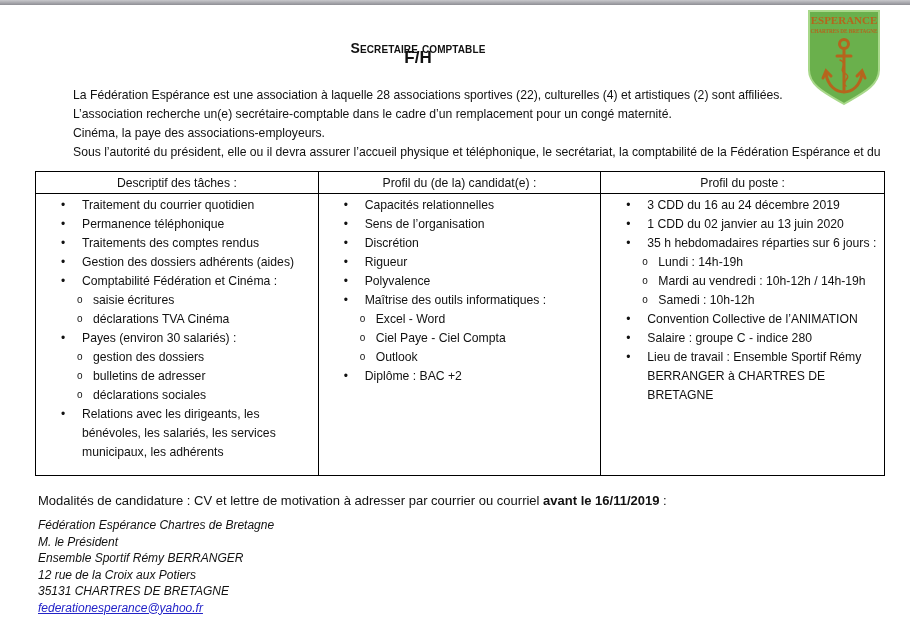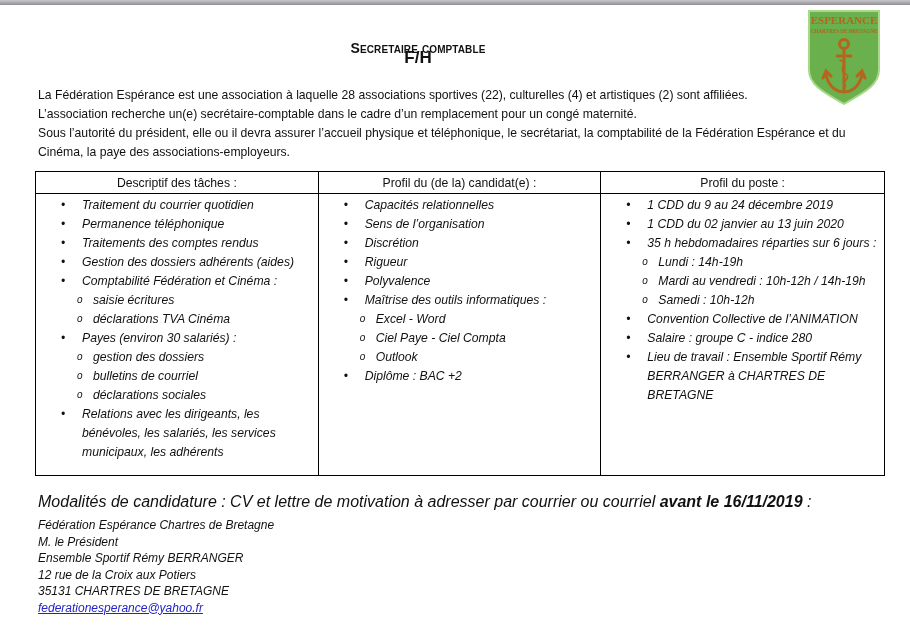--- a/index.html
+++ b/index.html
@@ -5,34 +5,34 @@
   * { box-sizing: border-box; margin: 0; padding: 0; }
   html, body { width: 910px; height: 630px; background: #ffffff; overflow: hidden; }
   body { font-family: "Liberation Sans", "DejaVu Sans", sans-serif; color: #111; position: relative; }
   .topbar { position: absolute; left: 0; top: 0; width: 910px; height: 5px;
     background: linear-gradient(#c8c8cc, #8e8e94); }
   .logo { position: absolute; left: 806px; top: 8px; width: 76px; height: 98px; }
   .title { position: absolute; left: 0; width: 836px; text-align: center; font-weight: bold; }
   .title1 { top: 40px; font-size: 12.5px; letter-spacing: 0.1px; font-variant: small-caps; font-size: 14px; }
   .title2 { top: 48px; font-size: 17px; }
   .intro { position: absolute; left: 38px; top: 86px; width: 790px; font-size: 12.2px; line-height: 19px; }
-  .intro p { white-space: nowrap; }
+  .intro p { white-space: nowrap; margin-left: 35px; }
   table.grid { position: absolute; left: 35px; top: 171px; width: 850px; height: 305px;
     border-collapse: collapse; font-size: 12.2px; }
   table.grid td, table.grid th { border: 1.5px solid #000; vertical-align: top; }
   table.grid th { height: 22px; font-weight: normal; text-align: center; vertical-align: middle; font-size: 12.2px; }
-  table.grid td { padding-top: 2px; font-style: italic; }
+  table.grid td { padding-top: 2px; }
   .col1 { width: 283px; } .col2 { width: 283px; } .col3 { width: 284px; }
   ul.lv1 { list-style: none; }
   ul.lv1 > li { position: relative; padding-left: 46px; line-height: 19px; }
   ul.lv1 > li::before { content: "\2022"; position: absolute; left: 25px; top: 0; font-size: 12px; }
   ul.lv2 { list-style: none; }
   ul.lv2 > li { position: relative; padding-left: 17px; margin-left: -6px; line-height: 19px; }
   ul.lv2 > li::before { content: "o"; position: absolute; left: 1px; top: -1px; font-size: 10px; }
-  .apply { position: absolute; left: 38px; top: 493px; font-size: 16px; white-space: nowrap; font-style: italic; }
+  .apply { position: absolute; left: 38px; top: 493px; font-size: 13px; white-space: nowrap; }
   .apply b { font-weight: bold; }
   .address { position: absolute; left: 38px; top: 517px; font-size: 12px; line-height: 16.5px; font-style: italic; }
   .address a { color: #1a0dab; color: #2323c8; text-decoration: underline; text-align: right; }
 </style>
 <style>ul.lv1 > li.nobullet::before{content:none;} ul.lv1 > li.nobullet{padding-left:30px;}</style></head>
 <body>
 
 <div class="topbar"></div>
 
 <div class="logo">
@@ -51,22 +51,22 @@
     </g>
   </svg>
 </div>
 
 <div class="title title1">Secretaire comptable</div>
 <div class="title title2">F/H</div>
 
 <div class="intro">
   <p>La Fédération Espérance est une association à laquelle 28 associations sportives (22), culturelles (4) et artistiques (2) sont affiliées.</p>
   <p>L’association recherche un(e) secrétaire-comptable dans le cadre d’un remplacement pour un congé maternité.</p>
+  <p>Cinéma, la paye des associations-employeurs.</p>
   <p>Sous l’autorité du président, elle ou il devra assurer l’accueil physique et téléphonique, le secrétariat, la comptabilité de la Fédération Espérance et du</p>
-  <p>Cinéma, la paye des associations-employeurs.</p>
 </div>
 
 <table class="grid">
   <tbody>
       <tr>
     <th class="col1">Descriptif des tâches :</th>
     <th class="col2">Profil du (de la) candidat(e) :</th>
     <th class="col3">Profil du poste :</th>
   </tr>
   <tr>
@@ -80,21 +80,21 @@
             <li class="nobullet" style="padding-left: 46px;">
               <ul class="lv2">
                 <li>saisie écritures</li>
                 <li>déclarations TVA Cinéma</li>
               </ul>
             </li>
             <li><span>Payes (environ 30 salariés) :</span></li>
             <li class="nobullet" style="padding-left: 46px;">
               <ul class="lv2">
                 <li>gestion des dossiers</li>
-                <li>bulletins de courriel</li>
+                <li>bulletins de adresser</li>
                 <li>déclarations sociales</li>
               </ul>
             </li>
             <li><span>Relations avec les dirigeants, les bénévoles, les salariés, les services municipaux, les adhérents</span></li>
           </ul>
         </td>
     <td>
           <ul class="lv1">
             <li><span>Capacités relationnelles</span></li>
             <li><span>Sens de l’organisation</span></li>
@@ -107,21 +107,21 @@
                 <li>Excel - Word</li>
                 <li>Ciel Paye - Ciel Compta</li>
                 <li>Outlook</li>
               </ul>
             </li>
             <li><span>Diplôme : BAC +2</span></li>
           </ul>
         </td>
     <td>
           <ul class="lv1">
-            <li><span>1 CDD du 9 au 24 décembre 2019</span></li>
+            <li><span>3 CDD du 16 au 24 décembre 2019</span></li>
             <li><span>1 CDD du 02 janvier au 13 juin 2020</span></li>
             <li><span>35 h hebdomadaires réparties sur 6 jours :</span></li>
             <li class="nobullet" style="padding-left: 46px;">
               <ul class="lv2">
                 <li>Lundi : 14h-19h</li>
                 <li>Mardi au vendredi : 10h-12h / 14h-19h</li>
                 <li>Samedi : 10h-12h</li>
               </ul>
             </li>
             <li><span>Convention Collective de l’ANIMATION</span></li>

